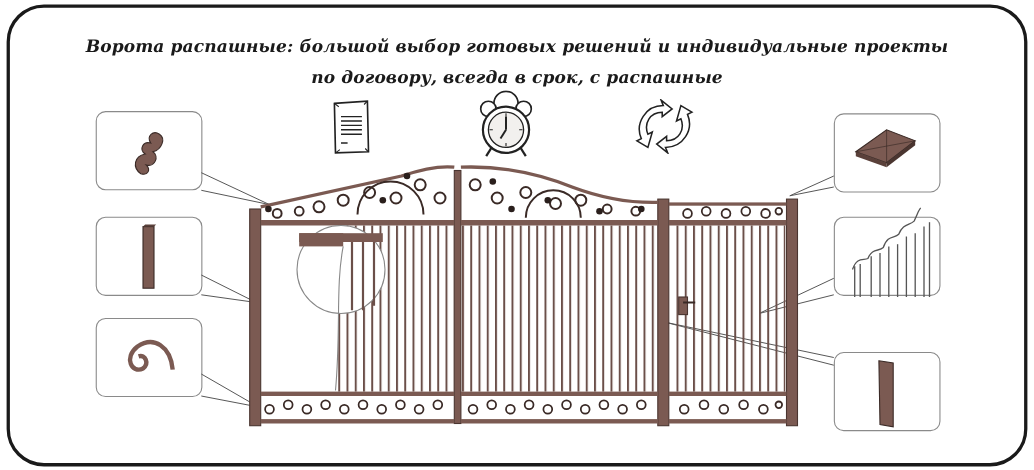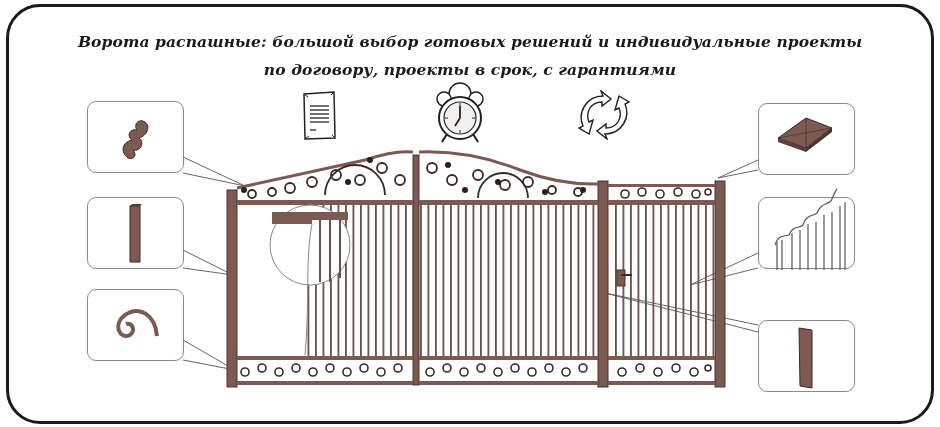--- a/index.html
+++ b/index.html
@@ -11,21 +11,21 @@
   .callout{position:absolute;width:97px;height:72px;border:1px solid #8a8a8a;border-radius:9px;background:#fff;box-sizing:border-box;}
   svg{position:absolute;left:0;top:0;}
   .icon{position:absolute;}
 </style>
 </head>
 <body>
 
 <div class="frame"></div>
 
 <div class="title l1">Ворота распашные: большой выбор готовых решений и индивидуальные проекты</div>
-<div class="title l2">по договору, проекты в срок, с гарантиями</div>
+<div class="title l2">по договору, всегда в срок, с распашные</div>
 
 <div class="icon" style="left:300px;top:88px;width:40px;height:55px;">
   <svg width="40" height="55" viewBox="0 0 40 55">
     <path d="M4 6 L34 4 L35 50 L5 51 Z" fill="#fff" stroke="#222" stroke-width="1.5"></path>
     <path d="M4 6 l4 3 M34 4 l-3 3 M35 50 l-3 -3 M5 51 l4 -3" stroke="#222" stroke-width="1"></path>
     <g stroke="#222" stroke-width="1.3">
       <line x1="10" y1="18" x2="29" y2="18"></line>
         <line x1="10" y1="22" x2="29" y2="22"></line>
       <line x1="10" y1="26" x2="29" y2="26"></line>
         <line x1="10" y1="30" x2="29" y2="30"></line>

